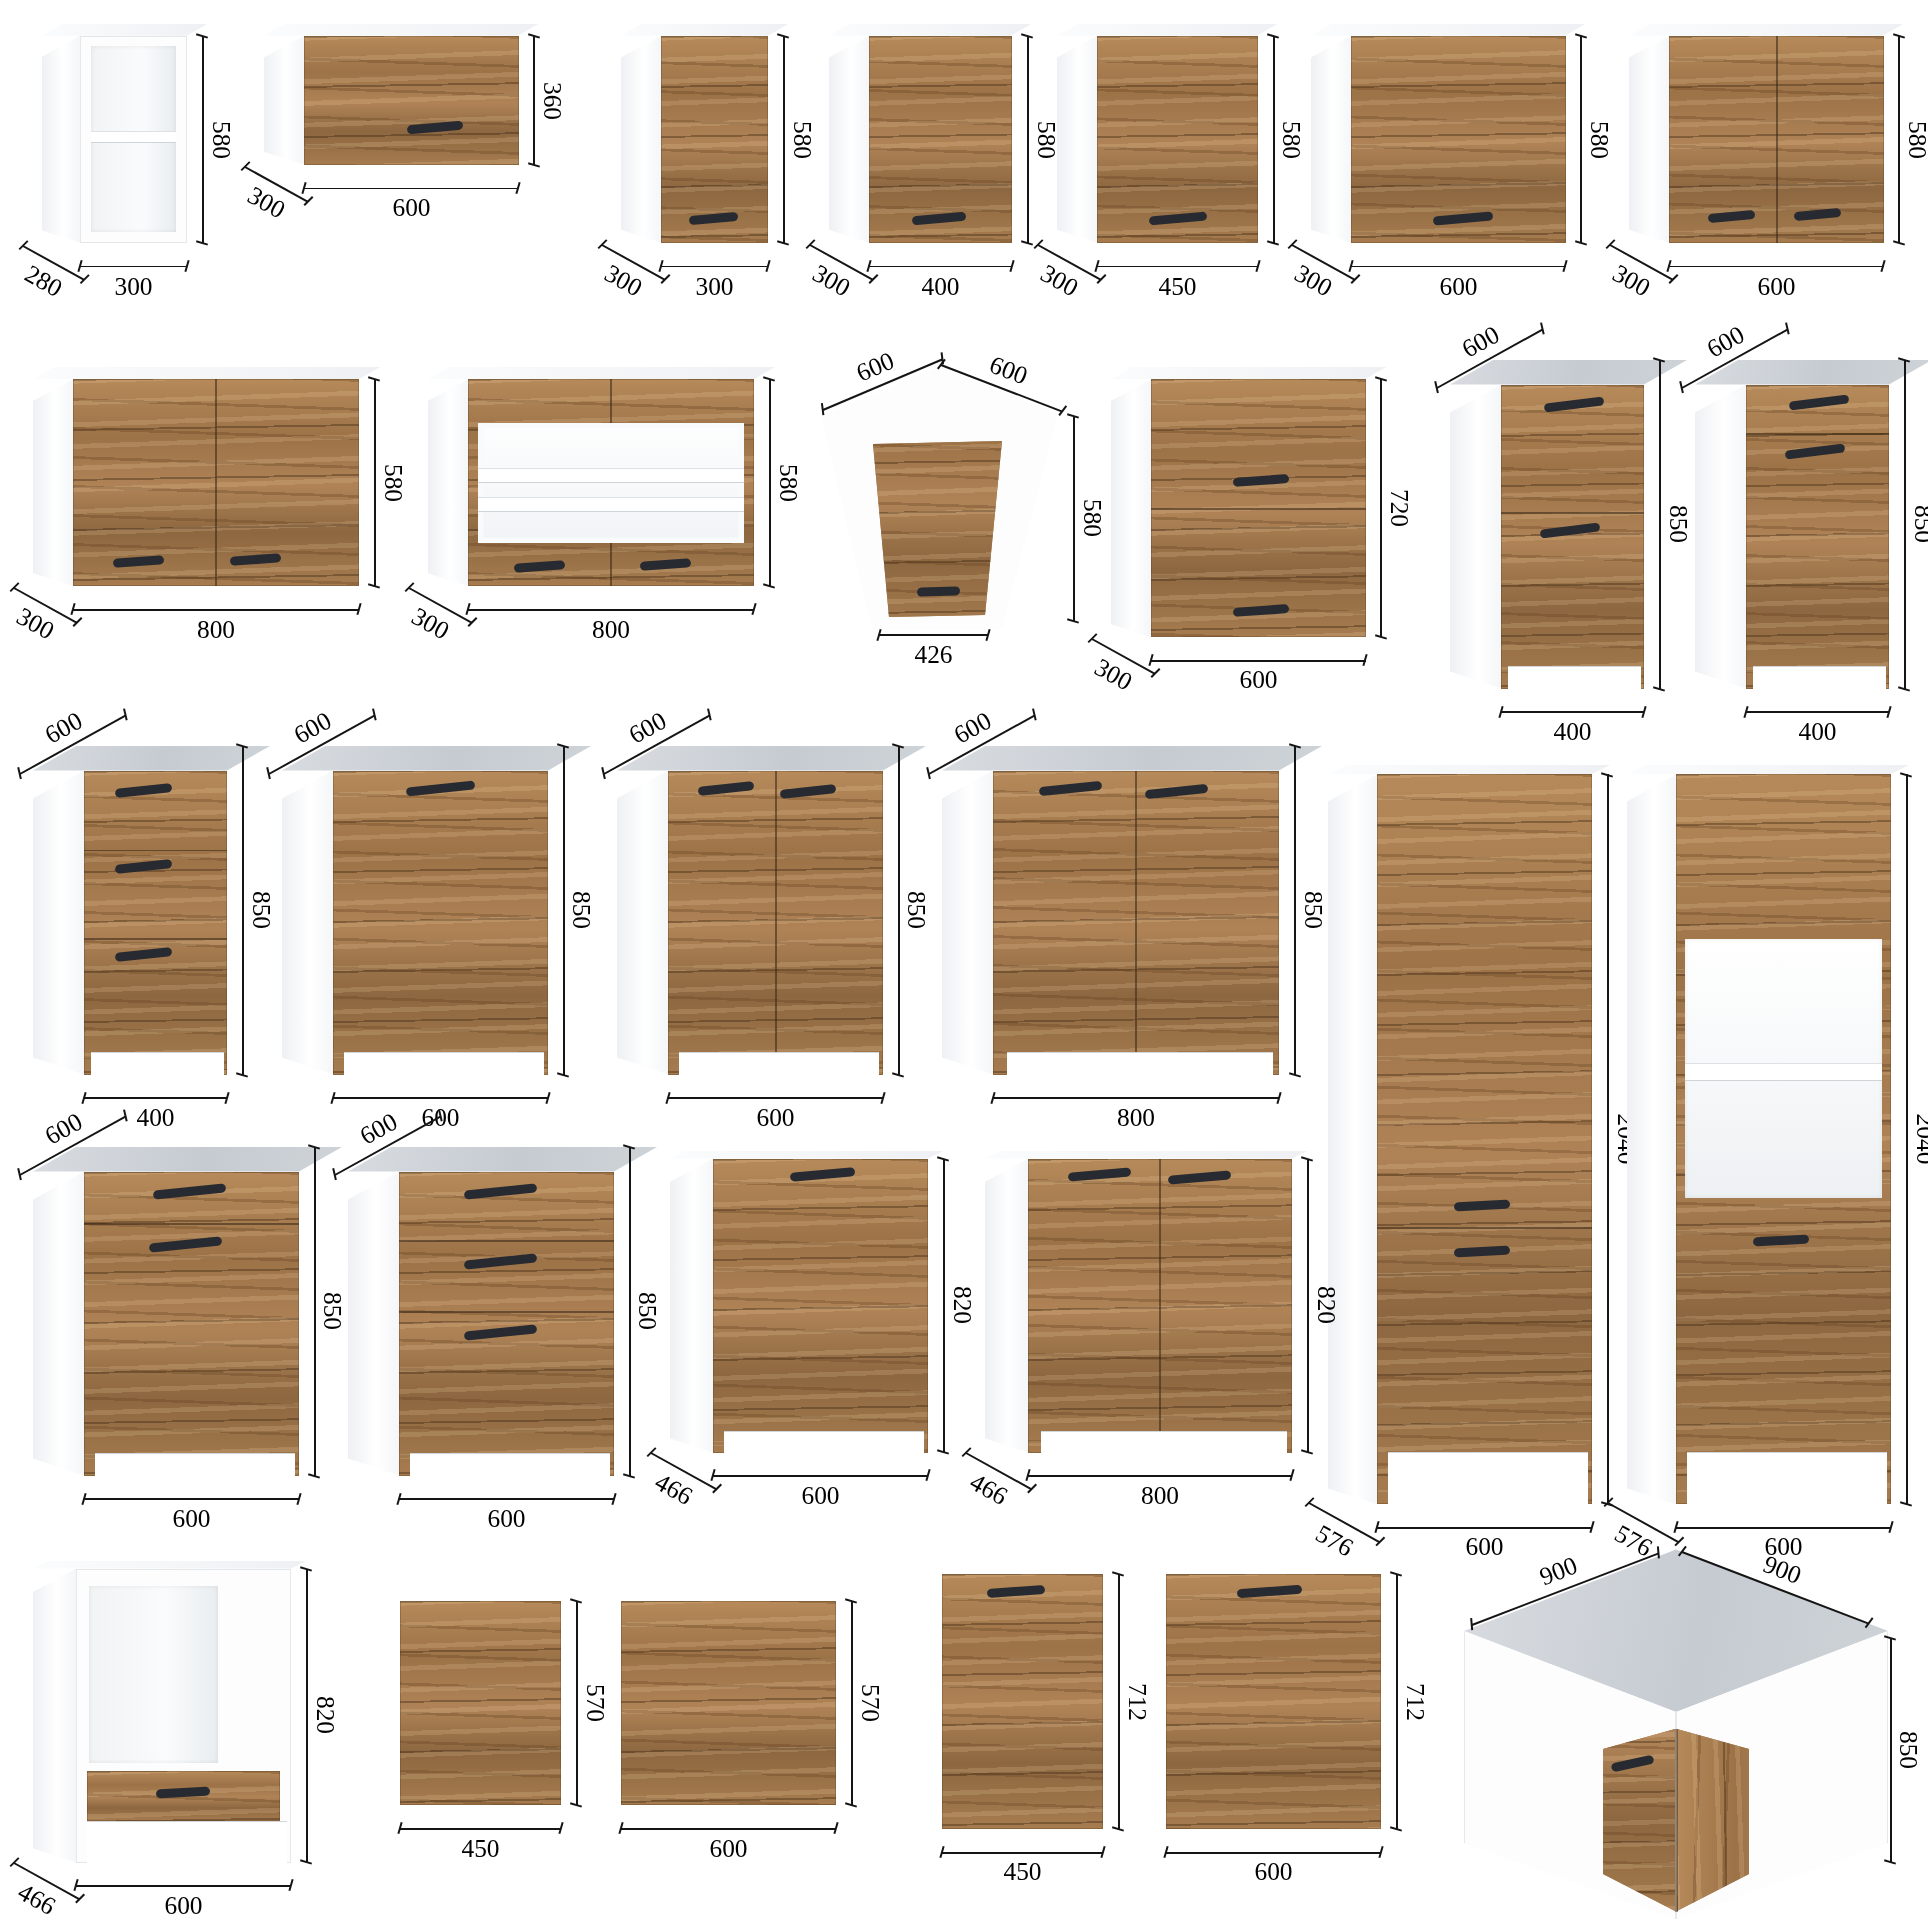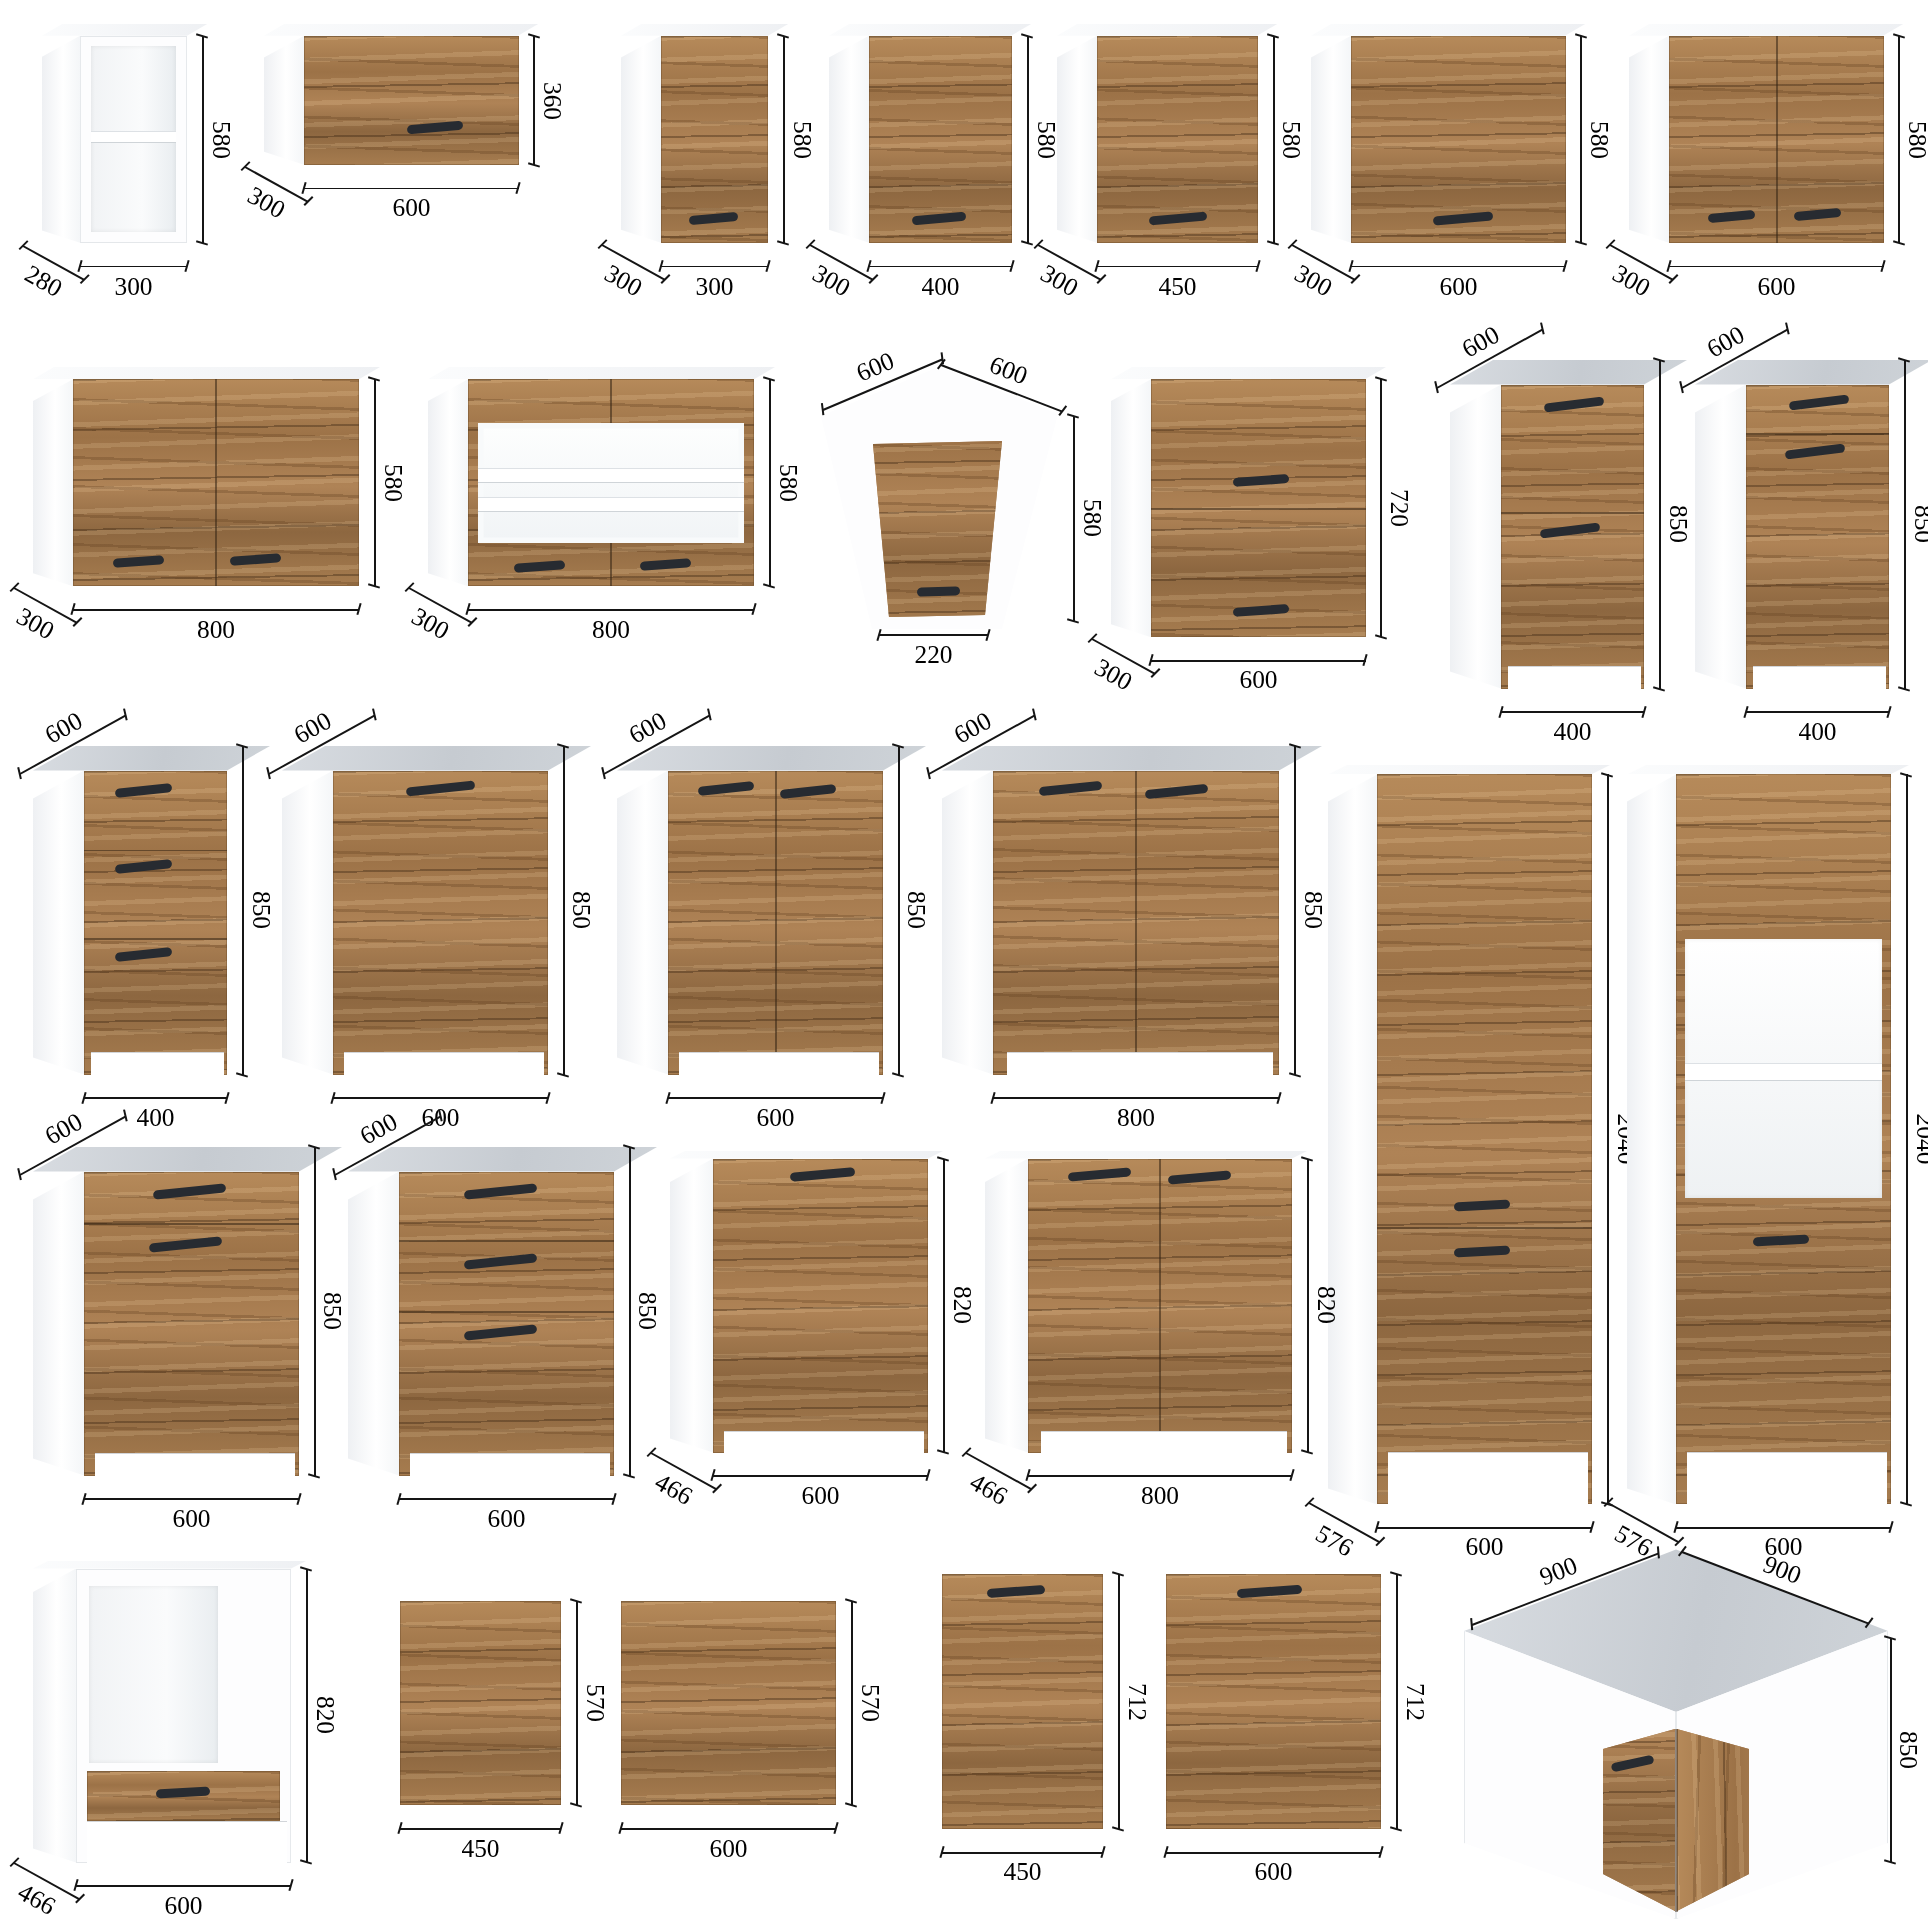--- a/index.html
+++ b/index.html
@@ -260,21 +260,21 @@
         <div class="dim-tick-v" style="left: 129px; top: -6.6px;"></div>
         <div class="dim-label" style="left: 0px; top: -34px; width: 130px; text-align: center;">600</div>
       </div>
       <div class="dim-line-v" style="left: 256px; top: 53px; height: 205px;"></div>
       <div class="dim-tick-h" style="left: 250px; top: 52px;"></div>
       <div class="dim-tick-h" style="left: 250px; top: 257px;"></div>
       <div class="dim-label rot90" style="left: 275px; top: 155px;">580</div>
       <div class="dim-line-h" style="left: 62px; top: 271px; width: 109px;"></div>
       <div class="dim-tick-v" style="left: 61px; top: 266px;"></div>
       <div class="dim-tick-v" style="left: 170px; top: 266px;"></div>
-      <div class="dim-label" style="left: 62px; top: 277px; width: 109px; text-align: center;">220</div>
+      <div class="dim-label" style="left: 62px; top: 277px; width: 109px; text-align: center;">426</div>
     </div>
     <div class="item" style="left: 1111px; top: 367px;">
       <div class="face top-sliver" style="left: 0px; top: 0px; width: 275px; height: 12.2px; clip-path: polygon(21px 0px, 100% 0px, calc(100% - 21px) 100%, 0px 100%);"></div>
       <div class="face side-face" style="left: 0px; top: 12.2px; width: 40px; height: 258px; clip-path: polygon(0px 21.7px, 100% 0px, 100% 100%, 0px calc(100% - 13px));"></div>
       <div class="face wood" style="left: 40px; top: 12.2px; width: 215px; height: 258px;">
         <div class="div-h" style="top: 50%;"></div>
         <div class="handle" style="left: 38%; top: 37.5%; width: 26%; transform: rotate(-4deg);"></div>
         <div class="handle" style="left: 38%; top: 88%; width: 26%; transform: rotate(-4deg);"></div>
       </div>
       <div class="dim-line-h" style="left: 40px; top: 293px; width: 215px;"></div>

